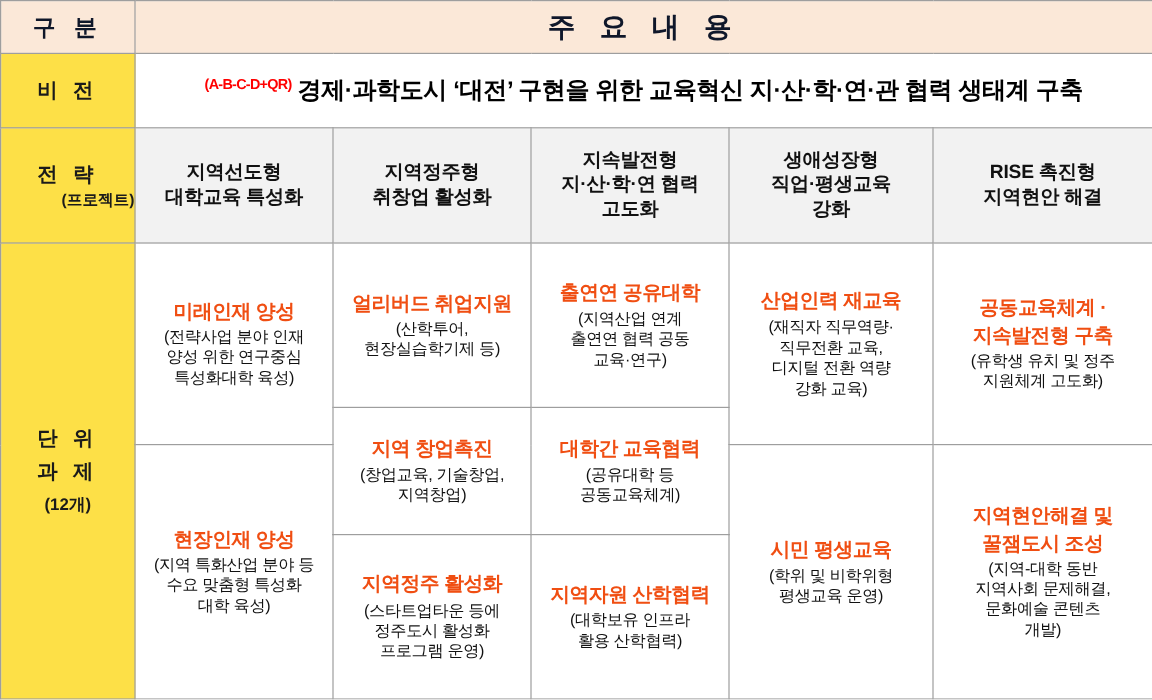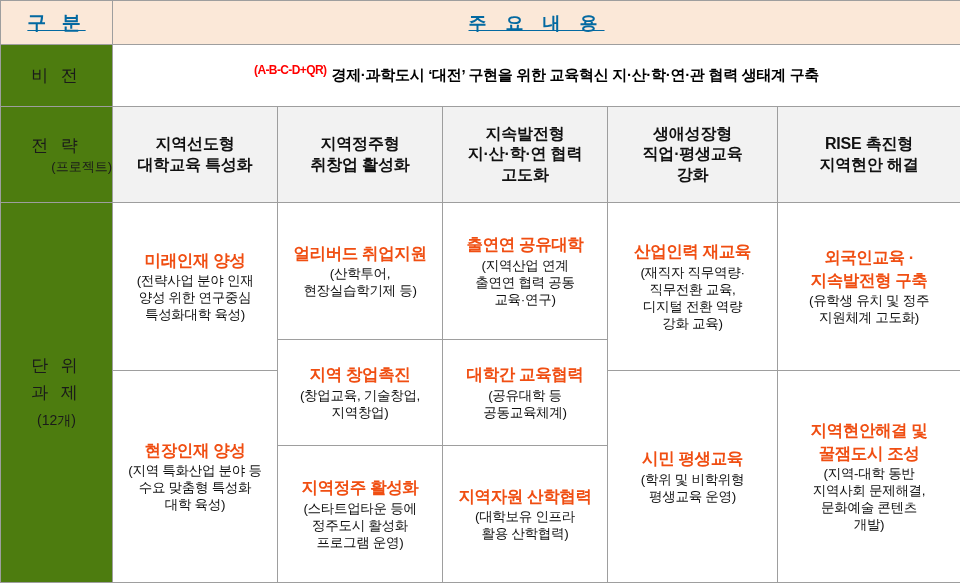--- a/index.html
+++ b/index.html
@@ -36,37 +36,36 @@
     padding: 0;
     box-sizing: border-box;
   }
 
   
   .row-header td { border-top: 2px solid #808080; }
 
   
   .hdr-cell {
     background: #fbe8d8;
-    color: #0369a1;
+    color: #0f172a;
     font-weight: bold;
     font-size: 19px;
     letter-spacing: 5px;
     height: 44px;
-    text-decoration: underline;
   }
   .hdr-cell.main {
     letter-spacing: 7px;
-    font-size: 18px;
+    font-size: 23px;
   }
 
   
   .label-cell {
-    background: #4d7c0f;
+    background: #fde047;
     color: #1a1a1a;
-    font-weight: normal;
+    font-weight: bold;
     font-size: 17px;
     letter-spacing: 4px;
   }
   .label-cell .sub {
     display: block;
     font-size: 13px;
     letter-spacing: 0px;
     margin-top: 1px;
     text-align: right;
   }
@@ -101,21 +100,21 @@
     color: #ff0000;
     font-weight: bold;
     font-size: 12px;
     letter-spacing: -0.6px;
     position: relative;
     top: -6px;
   }
   .vision-text {
     color: #000000;
     font-weight: bold;
-    font-size: 15px;
+    font-size: 20px;
     letter-spacing: -0.3px;
   }
 
   
   .strategy-cell {
     background: #f2f2f2;
     color: #111111;
     font-weight: bold;
     font-size: 16px;
     line-height: 1.28;
@@ -241,21 +240,21 @@
 
         <td class="task-cell" rowspan="3">
           <span class="task-title">산업인력 재교육</span>
           <span class="task-desc">(재직자 직무역량·</span>
           <span class="task-desc">직무전환 교육,</span>
           <span class="task-desc">디지털 전환 역량</span>
           <span class="task-desc">강화 교육)</span>
         </td>
 
         <td class="task-cell" rowspan="3">
-          <span class="task-title">외국인교육 ·</span>
+          <span class="task-title">공동교육체계 ·</span>
           <span class="task-title">지속발전형 구축</span>
           <span class="task-desc">(유학생 유치 및 정주</span>
           <span class="task-desc">지원체계 고도화)</span>
         </td>
       </tr>
 
       <tr class="task-row"></tr>
 
       <tr class="task-row">
         <td class="task-cell" rowspan="2">

